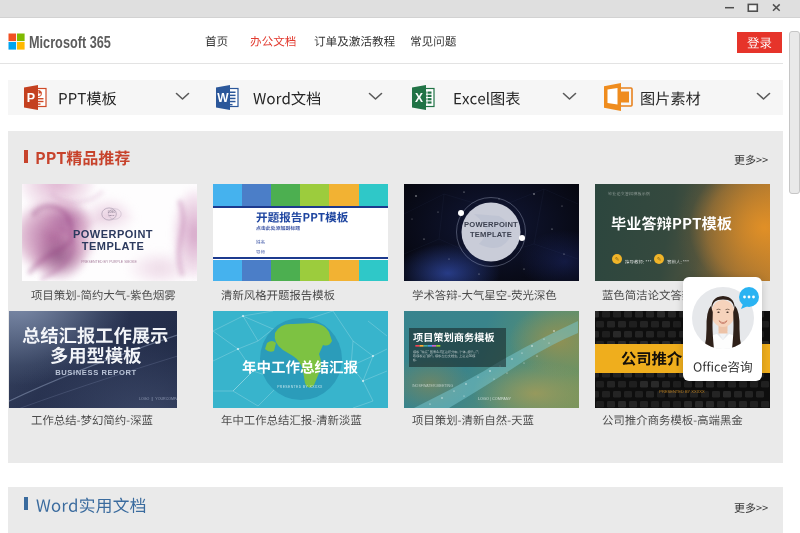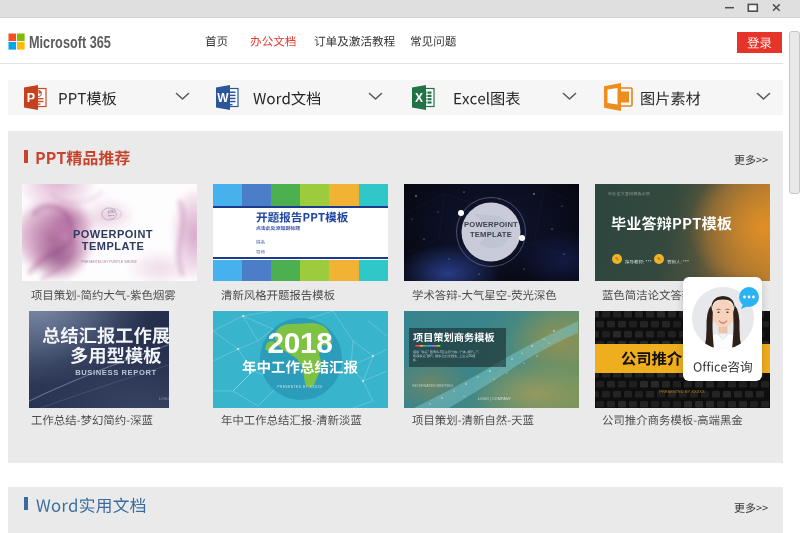--- a/index.html
+++ b/index.html
@@ -272,21 +272,21 @@
         <svg width="28" height="7" viewBox="0 0 28 7" style="display:block;overflow:visible">
           <path transform="translate(0,4.50)" d="M3.8 -3.5C3.4 -3.4 2.9 -3.2 2.3 -3.1V-3.8H2.0V-2.5C2.0 -2.1 2.1 -2.0 2.6 -2.0C2.8 -2.0 3.6 -2.0 3.7 -2.0C4.1 -2.0 4.3 -2.1 4.3 -2.7C4.2 -2.8 4.1 -2.8 4.0 -2.9C4.0 -2.4 3.9 -2.3 3.7 -2.3C3.5 -2.3 2.8 -2.3 2.7 -2.3C2.4 -2.3 2.3 -2.3 2.3 -2.5V-2.8C2.9 -2.9 3.6 -3.1 4.0 -3.3ZM2.3 -0.6H3.8V-0.1H2.3ZM2.3 -0.9V-1.3H3.8V-0.9ZM2.0 -1.6V0.4H2.3V0.1H3.8V0.3H4.1V-1.6ZM0.8 -3.8V-2.9H0.2V-2.6H0.8V-1.6L0.1 -1.4L0.2 -1.1L0.8 -1.2V-0.0C0.8 0.0 0.8 0.0 0.7 0.0C0.7 0.0 0.5 0.0 0.3 0.0C0.3 0.1 0.4 0.3 0.4 0.4C0.7 0.4 0.9 0.3 1.0 0.3C1.1 0.2 1.2 0.2 1.2 -0.0V-1.3L1.8 -1.5L1.7 -1.8L1.2 -1.7V-2.6H1.7V-2.9H1.2V-3.8Z M5.4 -0.8C5.7 -0.6 6.1 -0.2 6.2 -0.0L6.4 -0.2C6.3 -0.4 6.0 -0.8 5.7 -1.0H7.4V-0.0C7.4 0.0 7.4 0.0 7.3 0.0C7.2 0.0 6.9 0.0 6.6 0.0C6.6 0.1 6.7 0.3 6.7 0.3C7.1 0.3 7.4 0.3 7.5 0.3C7.7 0.2 7.8 0.2 7.8 -0.0V-1.0H8.7V-1.3H7.8V-1.7H7.4V-1.3H4.8V-1.0H5.7ZM5.1 -3.5V-2.3C5.1 -1.9 5.3 -1.8 6.1 -1.8C6.2 -1.8 7.7 -1.8 7.9 -1.8C8.4 -1.8 8.6 -1.9 8.6 -2.3C8.5 -2.4 8.4 -2.4 8.3 -2.4C8.3 -2.1 8.2 -2.1 7.8 -2.1C7.5 -2.1 6.3 -2.1 6.0 -2.1C5.5 -2.1 5.5 -2.1 5.5 -2.3V-2.5H8.2V-3.6H5.1ZM5.5 -3.3H7.9V-2.8H5.5Z M11.8 -3.8C11.7 -3.0 11.5 -2.3 11.1 -1.8L11.0 -2.0L10.9 -1.9H10.4C10.5 -2.0 10.6 -2.2 10.7 -2.3H11.4V-2.6H10.9C11.1 -2.9 11.3 -3.2 11.5 -3.6L11.2 -3.7C11.0 -3.3 10.8 -2.9 10.6 -2.6H10.3V-3.0H10.8V-3.3H10.3V-3.8H10.0V-3.3H9.4V-3.0H10.0V-2.6H9.2V-2.3H10.3C10.2 -2.2 10.1 -2.0 10.0 -1.9H9.6V-1.7H9.7C9.5 -1.5 9.3 -1.4 9.1 -1.3C9.2 -1.3 9.3 -1.2 9.4 -1.1C9.7 -1.3 9.9 -1.4 10.2 -1.7H10.6C10.5 -1.5 10.3 -1.4 10.1 -1.3V-0.9L9.2 -0.8L9.2 -0.5L10.1 -0.6V-0.0C10.1 0.0 10.1 0.1 10.1 0.1C10.0 0.1 9.8 0.1 9.6 0.1C9.6 0.1 9.7 0.3 9.7 0.4C10.0 0.4 10.2 0.4 10.3 0.3C10.4 0.3 10.5 0.2 10.5 0.0V-0.7L11.4 -0.8V-1.1L10.5 -1.0V-1.2C10.7 -1.3 10.9 -1.6 11.1 -1.8C11.2 -1.7 11.3 -1.6 11.4 -1.6C11.5 -1.7 11.6 -1.9 11.7 -2.1C11.8 -1.6 11.9 -1.2 12.1 -0.8C11.8 -0.4 11.5 -0.1 11.0 0.1C11.1 0.1 11.2 0.3 11.2 0.4C11.7 0.1 12.0 -0.1 12.3 -0.5C12.5 -0.1 12.8 0.2 13.1 0.4C13.2 0.3 13.3 0.1 13.4 0.1C13.0 -0.1 12.7 -0.4 12.5 -0.8C12.8 -1.3 12.9 -1.9 13.0 -2.6H13.3V-2.9H12.0C12.1 -3.2 12.1 -3.5 12.2 -3.7ZM11.9 -2.6H12.7C12.6 -2.1 12.5 -1.6 12.3 -1.2C12.1 -1.6 12.0 -2.1 11.9 -2.6Z M14.6 -3.8V-2.0C14.6 -1.2 14.6 -0.4 13.9 0.1C14.0 0.2 14.1 0.3 14.2 0.4C14.9 -0.3 15.0 -1.1 15.0 -2.0V-3.8ZM13.9 -3.3V-1.1H14.2V-3.3ZM15.4 -2.7V-0.3H15.7V-2.4H16.3V0.4H16.6V-2.4H17.3V-0.7C17.3 -0.6 17.3 -0.6 17.2 -0.6C17.2 -0.6 17.0 -0.6 16.8 -0.6C16.9 -0.5 16.9 -0.4 16.9 -0.3C17.2 -0.3 17.4 -0.3 17.5 -0.4C17.6 -0.4 17.6 -0.5 17.6 -0.7V-2.7H16.6V-3.2H17.8V-3.5H15.2V-3.2H16.3V-2.7Z M18.6 -1.8C18.8 -1.8 18.9 -1.9 18.9 -2.1C18.9 -2.3 18.8 -2.4 18.6 -2.4C18.5 -2.4 18.3 -2.3 18.3 -2.1C18.3 -1.9 18.5 -1.8 18.6 -1.8ZM18.6 0.1C18.8 0.1 18.9 -0.1 18.9 -0.3C18.9 -0.4 18.8 -0.6 18.6 -0.6C18.5 -0.6 18.3 -0.4 18.3 -0.3C18.3 -0.1 18.5 0.1 18.6 0.1Z M21.0 -2.1 21.3 -2.5 21.7 -2.1 21.9 -2.3 21.6 -2.7 22.1 -2.9 22.0 -3.2 21.5 -3.0 21.4 -3.6H21.2L21.1 -3.0L20.6 -3.2L20.6 -2.9L21.0 -2.7L20.8 -2.3Z M23.1 -2.1 23.4 -2.5 23.8 -2.1 24.0 -2.3 23.7 -2.7 24.2 -2.9 24.1 -3.2 23.6 -3.0 23.5 -3.6H23.3L23.2 -3.0L22.7 -3.2L22.7 -2.9L23.1 -2.7L22.9 -2.3Z M25.2 -2.1 25.5 -2.5 25.9 -2.1 26.1 -2.3 25.8 -2.7 26.3 -2.9 26.2 -3.2 25.7 -3.0 25.6 -3.6H25.4L25.3 -3.0L24.8 -3.2L24.8 -2.9L25.2 -2.7L25.0 -2.3Z" fill="rgba(255,255,255,0.85)"></path>
         </svg>
       </div>
       <div style="position:absolute;left:72px;top:75px;">
         <svg width="24" height="7" viewBox="0 0 24 7" style="display:block;overflow:visible">
           <path transform="translate(0,4.50)" d="M2.2 -2.7C1.8 -2.2 1.0 -1.7 0.2 -1.4C0.3 -1.4 0.4 -1.2 0.4 -1.2C0.7 -1.3 1.0 -1.4 1.3 -1.6V-1.4H3.2V-1.6C3.5 -1.5 3.8 -1.3 4.1 -1.2C4.2 -1.3 4.3 -1.4 4.4 -1.5C3.7 -1.7 2.8 -2.1 2.4 -2.5L2.5 -2.6ZM1.5 -1.7C1.8 -1.9 2.0 -2.1 2.2 -2.3C2.4 -2.1 2.7 -1.9 3.1 -1.7ZM1.0 -1.1V0.4H1.3V0.2H3.2V0.3H3.6V-1.1ZM1.3 -0.1V-0.8H3.2V-0.1ZM0.9 -3.8C0.7 -3.4 0.5 -2.9 0.2 -2.7C0.2 -2.6 0.4 -2.5 0.4 -2.5C0.6 -2.6 0.8 -2.8 0.9 -3.1H1.1C1.2 -2.9 1.4 -2.6 1.4 -2.5L1.7 -2.6C1.7 -2.7 1.6 -2.9 1.5 -3.1H2.2V-3.4H1.1C1.1 -3.5 1.2 -3.6 1.2 -3.7ZM2.7 -3.8C2.6 -3.4 2.4 -3.1 2.1 -2.8C2.2 -2.8 2.3 -2.7 2.4 -2.7C2.5 -2.8 2.6 -2.9 2.7 -3.1H3.0C3.2 -2.9 3.3 -2.7 3.3 -2.5L3.7 -2.6C3.6 -2.7 3.5 -2.9 3.4 -3.1H4.2V-3.4H2.9C2.9 -3.5 3.0 -3.6 3.0 -3.7Z M6.3 -3.5C6.5 -3.3 6.7 -2.9 6.8 -2.7L7.1 -2.9C7.0 -3.1 6.8 -3.4 6.6 -3.7ZM4.9 -2.8C5.0 -2.5 5.0 -2.2 5.0 -2.0L5.3 -2.1C5.3 -2.3 5.2 -2.6 5.1 -2.8ZM7.4 -2.8C7.5 -2.5 7.6 -2.2 7.6 -2.0L7.9 -2.1C7.8 -2.3 7.8 -2.6 7.7 -2.8ZM6.2 -2.4V-2.0H6.6V-0.5C6.6 -0.3 6.5 -0.2 6.4 -0.1C6.5 -0.0 6.6 0.1 6.6 0.2C6.6 0.1 6.7 0.0 7.4 -0.5C7.3 -0.6 7.3 -0.7 7.2 -0.8L6.9 -0.5V-2.4ZM5.1 -3.7C5.2 -3.5 5.3 -3.3 5.3 -3.2H4.7V-2.9H6.2V-3.2H5.7C5.6 -3.4 5.5 -3.6 5.4 -3.8ZM4.8 -1.2V-0.9H5.3C5.3 -0.5 5.2 -0.1 4.8 0.1C4.8 0.2 4.9 0.3 5.0 0.4C5.4 0.0 5.6 -0.5 5.6 -0.9H6.2V-1.2H5.6V-1.7H6.2V-2.0H5.8C5.9 -2.2 6.0 -2.5 6.0 -2.8L5.8 -2.8C5.7 -2.6 5.6 -2.2 5.6 -2.0H4.7V-1.7H5.3V-1.2ZM7.7 -3.7C7.8 -3.5 7.9 -3.3 7.9 -3.2H7.3V-2.9H8.7V-3.2H8.3C8.2 -3.4 8.1 -3.6 8.0 -3.8ZM7.3 -1.1V-0.8H7.9V0.4H8.2V-0.8H8.8V-1.1H8.2V-1.7H8.8V-2.0H8.4C8.5 -2.2 8.6 -2.5 8.6 -2.8L8.4 -2.8C8.3 -2.6 8.2 -2.2 8.1 -2.0H7.2V-1.7H7.9V-1.1Z M11.1 -3.8C11.0 -3.1 11.1 -0.9 9.2 0.1C9.3 0.1 9.4 0.3 9.5 0.3C10.6 -0.2 11.0 -1.3 11.3 -2.2C11.5 -1.3 12.0 -0.2 13.1 0.3C13.1 0.2 13.2 0.1 13.3 0.0C11.7 -0.7 11.5 -2.6 11.4 -3.1C11.4 -3.4 11.4 -3.6 11.4 -3.8Z M14.1 -1.8C14.3 -1.8 14.4 -1.9 14.4 -2.1C14.4 -2.3 14.3 -2.4 14.1 -2.4C14.0 -2.4 13.8 -2.3 13.8 -2.1C13.8 -1.9 14.0 -1.8 14.1 -1.8ZM14.1 0.1C14.3 0.1 14.4 -0.1 14.4 -0.3C14.4 -0.4 14.3 -0.6 14.1 -0.6C14.0 -0.6 13.8 -0.4 13.8 -0.3C13.8 -0.1 14.0 0.1 14.1 0.1Z M16.5 -2.1 16.8 -2.5 17.2 -2.1 17.4 -2.3 17.1 -2.7 17.6 -2.9 17.5 -3.2 17.0 -3.0 16.9 -3.6H16.7L16.6 -3.0L16.1 -3.2L16.1 -2.9L16.5 -2.7L16.3 -2.3Z M18.6 -2.1 18.9 -2.5 19.3 -2.1 19.5 -2.3 19.2 -2.7 19.7 -2.9 19.6 -3.2 19.1 -3.0 19.0 -3.6H18.8L18.7 -3.0L18.2 -3.2L18.2 -2.9L18.6 -2.7L18.4 -2.3Z M20.7 -2.1 21.0 -2.5 21.4 -2.1 21.6 -2.3 21.3 -2.7 21.8 -2.9 21.7 -3.2 21.2 -3.0 21.1 -3.6H20.9L20.8 -3.0L20.3 -3.2L20.3 -2.9L20.7 -2.7L20.5 -2.3Z" fill="rgba(255,255,255,0.85)"></path>
         </svg>
       </div>
 </div>
-<div class="abs" style="left:29px;top:311px;width:140px;height:97px;overflow:hidden;background:
+<div class="abs" style="left:9px;top:311px;width:168px;height:97px;overflow:hidden;background:
 radial-gradient(ellipse 160px 120px at 5% -12%, rgba(135,150,180,0.9), rgba(80,95,125,0.35) 55%, rgba(0,0,0,0) 72%),
 radial-gradient(ellipse 200px 140px at 85% 115%, rgba(90,105,140,0.5), rgba(40,52,80,0.15) 60%, rgba(0,0,0,0) 75%),
 linear-gradient(135deg, #3c4965 0%, #283250 45%, #1b2440 100%)">
 <svg class="abs" style="left:0;top:0" width="174" height="97" viewBox="0 0 174 97">
 <path d="M-10 95 Q60 60 180 20" stroke="rgba(160,175,205,0.45)" stroke-width="1.2" fill="none"></path>
 <path d="M-10 105 Q70 75 185 40" stroke="rgba(130,145,180,0.25)" stroke-width="1" fill="none"></path>
 </svg>
 <div class="abs" style="left:0;top:13px;width:174px;text-align:center"><svg width="148" height="25" viewBox="0 0 148 25" style="display:inline-block;overflow:visible">
           <path transform="translate(0,18.30)" d="M13.6 -3.9C14.7 -2.6 15.7 -0.9 16.0 0.3L17.9 -0.8C17.5 -2.0 16.4 -3.6 15.3 -4.9ZM4.9 -4.6V-1.2C4.9 0.8 5.6 1.5 8.3 1.5C8.8 1.5 11.3 1.5 11.8 1.5C13.9 1.5 14.6 0.9 14.8 -1.4C14.2 -1.5 13.2 -1.8 12.8 -2.2C12.7 -0.8 12.5 -0.5 11.7 -0.5C11.0 -0.5 9.0 -0.5 8.5 -0.5C7.4 -0.5 7.2 -0.6 7.2 -1.2V-4.6ZM2.1 -4.3C1.8 -2.9 1.3 -1.2 0.6 -0.2L2.6 0.7C3.4 -0.5 4.0 -2.3 4.2 -4.0ZM5.5 -10.0H12.9V-7.6H5.5ZM3.1 -12.0V-5.6H8.9L7.7 -4.6C8.8 -3.8 10.1 -2.6 10.7 -1.8L12.3 -3.2C11.7 -3.9 10.6 -4.9 9.5 -5.6H15.4V-12.0H12.8L14.4 -14.6L12.1 -15.6C11.7 -14.5 11.1 -13.1 10.4 -12.0H7.0L8.1 -12.5C7.8 -13.4 7.0 -14.6 6.2 -15.5L4.3 -14.6C4.9 -13.9 5.5 -12.8 5.9 -12.0Z M18.8 -1.3 19.1 0.9C21.1 0.5 23.6 0.0 26.0 -0.5L25.9 -2.6C23.3 -2.1 20.6 -1.6 18.8 -1.3ZM19.3 -7.7C19.7 -7.8 20.1 -7.9 21.8 -8.1C21.1 -7.3 20.6 -6.6 20.3 -6.4C19.7 -5.7 19.3 -5.3 18.8 -5.2C19.0 -4.6 19.4 -3.6 19.5 -3.1C20.0 -3.4 20.9 -3.6 25.8 -4.5C25.8 -5.0 25.7 -5.8 25.7 -6.4L22.6 -5.9C23.9 -7.4 25.1 -9.0 26.2 -10.7L24.2 -12.0C23.9 -11.3 23.5 -10.7 23.1 -10.1L21.6 -10.0C22.6 -11.3 23.6 -13.0 24.3 -14.6L22.0 -15.6C21.4 -13.5 20.1 -11.4 19.7 -10.8C19.3 -10.3 19.0 -9.9 18.6 -9.8C18.9 -9.2 19.2 -8.1 19.3 -7.7ZM29.7 -15.6V-13.3H25.8V-11.2H29.7V-9.2H26.3V-7.1H35.4V-9.2H32.0V-11.2H35.8V-13.3H32.0V-15.6ZM26.8 -5.7V1.6H28.9V0.8H32.8V1.6H35.0V-5.7ZM28.9 -1.1V-3.8H32.8V-1.1Z M38.0 -13.7C39.1 -13.0 40.5 -11.9 41.1 -11.3L42.6 -12.9C41.9 -13.6 40.4 -14.5 39.4 -15.1ZM37.1 -8.7C38.2 -8.0 39.6 -7.0 40.3 -6.4L41.7 -8.1C40.9 -8.7 39.5 -9.6 38.4 -10.2ZM37.5 -0.1 39.4 1.3C40.4 -0.4 41.5 -2.5 42.4 -4.4L40.8 -5.8C39.7 -3.7 38.4 -1.5 37.5 -0.1ZM53.9 -14.5H42.8V0.8H54.3V-1.3H45.1V-12.4H53.9Z M64.7 -6.6C65.3 -4.8 66.1 -3.2 67.1 -1.9C66.4 -1.2 65.5 -0.6 64.6 -0.1V-6.6ZM66.8 -6.6H69.6C69.4 -5.5 69.0 -4.5 68.4 -3.6C67.7 -4.5 67.2 -5.5 66.8 -6.6ZM62.4 -14.9V1.6H64.6V0.4C65.0 0.8 65.4 1.3 65.7 1.7C66.7 1.2 67.7 0.5 68.5 -0.3C69.3 0.5 70.2 1.1 71.2 1.6C71.6 1.0 72.2 0.2 72.7 -0.3C71.7 -0.7 70.7 -1.3 69.9 -2.0C71.0 -3.7 71.8 -5.8 72.2 -8.2L70.7 -8.6L70.4 -8.5H64.6V-12.9H69.4C69.3 -11.8 69.2 -11.3 69.1 -11.1C68.9 -10.9 68.7 -10.9 68.4 -10.9C67.9 -10.9 66.9 -10.9 65.9 -11.0C66.2 -10.5 66.4 -9.8 66.4 -9.2C67.6 -9.2 68.7 -9.2 69.3 -9.2C70.0 -9.3 70.5 -9.4 71.0 -9.9C71.4 -10.4 71.6 -11.5 71.7 -14.1C71.7 -14.3 71.7 -14.9 71.7 -14.9ZM57.9 -15.6V-12.1H55.6V-9.9H57.9V-6.8C56.9 -6.6 56.1 -6.4 55.3 -6.3L55.8 -4.0L57.9 -4.5V-0.8C57.9 -0.5 57.8 -0.5 57.5 -0.4C57.2 -0.4 56.3 -0.4 55.4 -0.5C55.7 0.1 56.0 1.0 56.1 1.6C57.6 1.6 58.5 1.6 59.2 1.2C59.9 0.9 60.1 0.3 60.1 -0.8V-5.1L62.1 -5.7L61.8 -7.8L60.1 -7.4V-9.9H61.9V-12.1H60.1V-15.6Z M74.0 -1.8V0.4H90.7V-1.8H83.5V-11.3H89.7V-13.7H75.0V-11.3H81.0V-1.8Z M100.9 -15.4C100.1 -12.7 98.7 -10.1 97.0 -8.4C97.5 -8.1 98.4 -7.3 98.7 -6.9C99.6 -7.9 100.4 -9.1 101.1 -10.5H101.8V1.6H104.1V-2.4H109.1V-4.5H104.1V-6.6H108.8V-8.5H104.1V-10.5H109.3V-12.6H102.2C102.5 -13.3 102.8 -14.1 103.0 -14.8ZM96.1 -15.5C95.2 -12.9 93.6 -10.2 91.9 -8.6C92.3 -8.1 92.9 -6.8 93.1 -6.3C93.5 -6.7 93.9 -7.1 94.2 -7.6V1.6H96.5V-11.0C97.1 -12.2 97.7 -13.5 98.2 -14.8Z M115.8 1.8V1.7C116.2 1.5 116.8 1.3 120.8 0.5C120.8 0.0 120.9 -0.8 121.0 -1.4L117.9 -0.8V-3.6H119.8C121.0 -0.9 123.1 0.8 126.3 1.6C126.5 1.1 127.1 0.2 127.5 -0.2C126.3 -0.4 125.2 -0.8 124.3 -1.3C125.1 -1.7 126.0 -2.2 126.7 -2.7L125.4 -3.6H127.3V-5.5H123.9V-6.8H126.5V-8.6H123.9V-9.8H126.3V-14.8H112.2V-9.3C112.2 -6.4 112.0 -2.3 110.2 0.6C110.8 0.8 111.7 1.4 112.2 1.7C114.1 -1.3 114.4 -6.1 114.4 -9.3V-9.8H117.1V-8.6H114.8V-6.8H117.1V-5.5H114.4V-3.6H115.9V-1.7C115.9 -0.8 115.3 -0.3 115.0 -0.0C115.3 0.4 115.7 1.2 115.8 1.8ZM119.1 -6.8H121.8V-5.5H119.1ZM119.1 -8.6V-9.8H121.8V-8.6ZM121.9 -3.6H124.7C124.2 -3.2 123.5 -2.8 122.9 -2.4C122.5 -2.8 122.2 -3.2 121.9 -3.6ZM114.4 -12.9H124.1V-11.7H114.4Z M131.7 -6.4C131.0 -4.5 129.8 -2.6 128.5 -1.4C129.1 -1.1 130.1 -0.4 130.5 -0.1C131.8 -1.4 133.2 -3.6 134.0 -5.8ZM140.4 -5.7C141.6 -3.9 142.8 -1.5 143.2 0.0L145.5 -1.0C145.0 -2.6 143.7 -4.8 142.4 -6.5ZM130.8 -14.4V-12.2H143.7V-14.4ZM129.1 -10.0V-7.8H136.1V-1.0C136.1 -0.7 136.0 -0.6 135.7 -0.6C135.3 -0.6 134.0 -0.6 132.9 -0.7C133.3 -0.0 133.6 1.0 133.7 1.6C135.3 1.6 136.5 1.6 137.4 1.3C138.3 0.9 138.5 0.3 138.5 -0.9V-7.8H145.4V-10.0Z" fill="#f2f4f8"></path>
         </svg></div>
@@ -303,21 +303,20 @@
 <circle cx="30" cy="5" r="0.8" fill="#fff"></circle>
           <circle cx="25" cy="38" r="0.8" fill="#fff"></circle>
           <circle cx="40" cy="60" r="0.8" fill="#fff"></circle>
 <circle cx="160" cy="45" r="0.8" fill="#fff"></circle>
           <circle cx="150" cy="70" r="0.8" fill="#fff"></circle>
         </g>
 <circle cx="88" cy="48" r="41" fill="#2b9cba"></circle>
 <path d="M62 22 Q67 12 80 13 L100 12 Q112 13 116 21 L119 30 Q116 36 110 34 L106 43 Q110 53 106 62 L101 74 Q95 80 92 72 L90 60 Q88 50 80 45 L70 39 Q60 32 62 22 Z" fill="#7dc242"></path>
 <path d="M54 32 Q59 28 63 32 L61 40 Q56 42 52 38 Z" fill="#7dc242"></path>
 </svg>
-<div class="abs" style="left:0;top:14.9px;width:174px;text-align:center;font-size:29.8px;font-weight:bold;color:#fff;letter-spacing:-0.3px">2018</div>
 <div class="abs" style="left:0;top:47px;width:174px;text-align:center"><svg width="117" height="20" viewBox="0 0 117 20" style="display:inline-block;overflow:visible">
           <path transform="translate(0,14.50)" d="M0.6 -3.5V-1.8H7.1V1.3H8.9V-1.8H13.9V-3.5H8.9V-5.7H12.8V-7.3H8.9V-9.0H13.1V-10.7H4.9C5.1 -11.1 5.2 -11.5 5.4 -11.9L3.6 -12.4C3.0 -10.5 1.8 -8.6 0.5 -7.5C1.0 -7.2 1.7 -6.7 2.0 -6.4C2.7 -7.1 3.4 -8.0 4.0 -9.0H7.1V-7.3H2.9V-3.5ZM4.6 -3.5V-5.7H7.1V-3.5Z M20.8 -12.3V-9.8H15.8V-2.5H17.5V-3.2H20.8V1.3H22.6V-3.2H25.9V-2.5H27.8V-9.8H22.6V-12.3ZM17.5 -5.0V-8.1H20.8V-5.0ZM25.9 -5.0H22.6V-8.1H25.9Z M29.7 -1.5V0.3H42.9V-1.5H37.2V-9.0H42.1V-10.8H30.4V-9.0H35.2V-1.5Z M51.0 -12.2C50.3 -10.1 49.2 -8.0 47.9 -6.7C48.3 -6.4 48.9 -5.8 49.2 -5.5C49.9 -6.2 50.5 -7.2 51.1 -8.3H51.7V1.3H53.5V-1.9H57.4V-3.6H53.5V-5.2H57.2V-6.8H53.5V-8.3H57.6V-9.9H51.9C52.2 -10.5 52.4 -11.2 52.6 -11.7ZM47.1 -12.3C46.4 -10.2 45.1 -8.1 43.8 -6.8C44.1 -6.4 44.6 -5.4 44.8 -5.0C45.1 -5.3 45.4 -5.6 45.7 -6.0V1.3H47.4V-8.7C48.0 -9.7 48.4 -10.7 48.8 -11.7Z M68.8 -3.1C69.6 -2.1 70.4 -0.7 70.7 0.2L72.2 -0.6C71.9 -1.6 71.0 -2.9 70.1 -3.9ZM61.9 -3.6V-0.9C61.9 0.7 62.4 1.2 64.6 1.2C65.0 1.2 66.9 1.2 67.4 1.2C69.0 1.2 69.5 0.7 69.8 -1.1C69.3 -1.2 68.5 -1.5 68.1 -1.7C68.0 -0.6 67.9 -0.4 67.2 -0.4C66.7 -0.4 65.1 -0.4 64.7 -0.4C63.9 -0.4 63.7 -0.5 63.7 -1.0V-3.6ZM59.6 -3.4C59.4 -2.3 59.0 -0.9 58.4 -0.2L60.1 0.6C60.7 -0.4 61.1 -1.9 61.3 -3.1ZM62.3 -7.9H68.2V-6.1H62.3ZM60.4 -9.5V-4.4H65.1L64.1 -3.6C64.9 -3.0 66.0 -2.1 66.5 -1.4L67.7 -2.5C67.3 -3.1 66.4 -3.9 65.5 -4.4H70.2V-9.5H68.1L69.4 -11.6L67.6 -12.4C67.3 -11.5 66.8 -10.4 66.3 -9.5H63.6L64.4 -9.9C64.1 -10.6 63.5 -11.6 62.9 -12.3L61.4 -11.6C61.9 -11.0 62.4 -10.2 62.6 -9.5Z M72.9 -1.1 73.2 0.7C74.7 0.4 76.7 0.0 78.6 -0.4L78.5 -2.0C76.5 -1.7 74.3 -1.3 72.9 -1.1ZM73.3 -6.1C73.6 -6.2 73.9 -6.3 75.2 -6.4C74.7 -5.8 74.3 -5.3 74.1 -5.0C73.6 -4.5 73.3 -4.2 72.9 -4.1C73.1 -3.7 73.4 -2.8 73.5 -2.5C73.9 -2.7 74.5 -2.9 78.5 -3.6C78.4 -3.9 78.4 -4.6 78.4 -5.1L75.9 -4.7C76.9 -5.8 77.9 -7.2 78.7 -8.5L77.2 -9.5C76.9 -9.0 76.6 -8.5 76.3 -8.0L75.1 -7.9C75.9 -9.0 76.7 -10.3 77.3 -11.6L75.5 -12.3C74.9 -10.7 74.0 -9.0 73.6 -8.6C73.3 -8.1 73.1 -7.9 72.7 -7.8C72.9 -7.3 73.2 -6.4 73.3 -6.1ZM81.5 -12.3V-10.5H78.5V-8.9H81.5V-7.3H78.9V-5.6H86.0V-7.3H83.3V-8.9H86.4V-10.5H83.3V-12.3ZM79.2 -4.6V1.3H80.9V0.7H84.0V1.2H85.8V-4.6ZM80.9 -0.9V-3.0H84.0V-0.9Z M88.1 -10.8C89.0 -10.3 90.1 -9.5 90.6 -8.9L91.7 -10.2C91.2 -10.7 90.0 -11.5 89.2 -12.0ZM87.4 -6.9C88.2 -6.4 89.4 -5.6 89.9 -5.1L91.0 -6.4C90.4 -6.9 89.3 -7.6 88.4 -8.1ZM87.7 -0.1 89.2 1.1C90.0 -0.3 90.9 -2.0 91.6 -3.5L90.3 -4.6C89.5 -2.9 88.4 -1.2 87.7 -0.1ZM100.7 -11.5H91.9V0.7H101.0V-1.1H93.7V-9.8H100.7Z M109.3 -5.2C109.7 -3.8 110.3 -2.6 111.1 -1.5C110.6 -1.0 109.9 -0.5 109.2 -0.1V-5.2ZM110.9 -5.2H113.2C113.0 -4.4 112.6 -3.6 112.2 -2.9C111.7 -3.6 111.2 -4.4 110.9 -5.2ZM107.4 -11.8V1.2H109.2V0.3C109.5 0.6 109.8 1.0 110.0 1.3C110.9 0.9 111.6 0.4 112.2 -0.2C112.9 0.4 113.6 0.9 114.4 1.3C114.7 0.8 115.2 0.1 115.6 -0.2C114.8 -0.5 114.0 -1.0 113.4 -1.6C114.3 -2.9 114.9 -4.6 115.2 -6.5L114.1 -6.8L113.8 -6.7H109.2V-10.2H113.0C112.9 -9.3 112.9 -8.9 112.7 -8.8C112.6 -8.7 112.4 -8.6 112.2 -8.6C111.8 -8.6 111.0 -8.7 110.2 -8.7C110.4 -8.4 110.6 -7.7 110.6 -7.3C111.5 -7.3 112.4 -7.3 112.9 -7.3C113.4 -7.4 113.9 -7.5 114.2 -7.8C114.6 -8.2 114.7 -9.1 114.8 -11.2C114.8 -11.4 114.8 -11.8 114.8 -11.8ZM103.9 -12.3V-9.6H102.0V-7.9H103.9V-5.4C103.1 -5.2 102.4 -5.1 101.8 -5.0L102.2 -3.2L103.9 -3.6V-0.7C103.9 -0.4 103.8 -0.4 103.5 -0.3C103.3 -0.3 102.6 -0.3 101.9 -0.4C102.2 0.1 102.4 0.8 102.5 1.3C103.6 1.3 104.4 1.2 104.9 1.0C105.5 0.7 105.6 0.2 105.6 -0.7V-4.1L107.2 -4.5L107.0 -6.2L105.6 -5.8V-7.9H107.0V-9.6H105.6V-12.3Z" fill="#ffffff"></path>
         </svg></div>
 <div class="abs" style="left:0;top:74px;width:174px;text-align:center;font-size:3.4px;color:rgba(220,240,245,0.85);letter-spacing:0.4px;white-space:nowrap">PRESENTED BY XXXXX</div>
 </div>
 <div class="abs" style="left:404px;top:311px;width:174.5px;height:97px;overflow:hidden;background:
 radial-gradient(ellipse 70px 50px at 88% 30%, rgba(150,145,80,0.9), rgba(0,0,0,0) 70%),
 radial-gradient(ellipse 90px 45px at 75% 85%, rgba(160,155,90,0.85), rgba(0,0,0,0) 70%),
 radial-gradient(ellipse 60px 40px at 15% 75%, rgba(140,135,80,0.6), rgba(0,0,0,0) 70%),
 linear-gradient(115deg, #38848e 0%, #3a848b 40%, #578e74 70%, #75945c 100%)">

